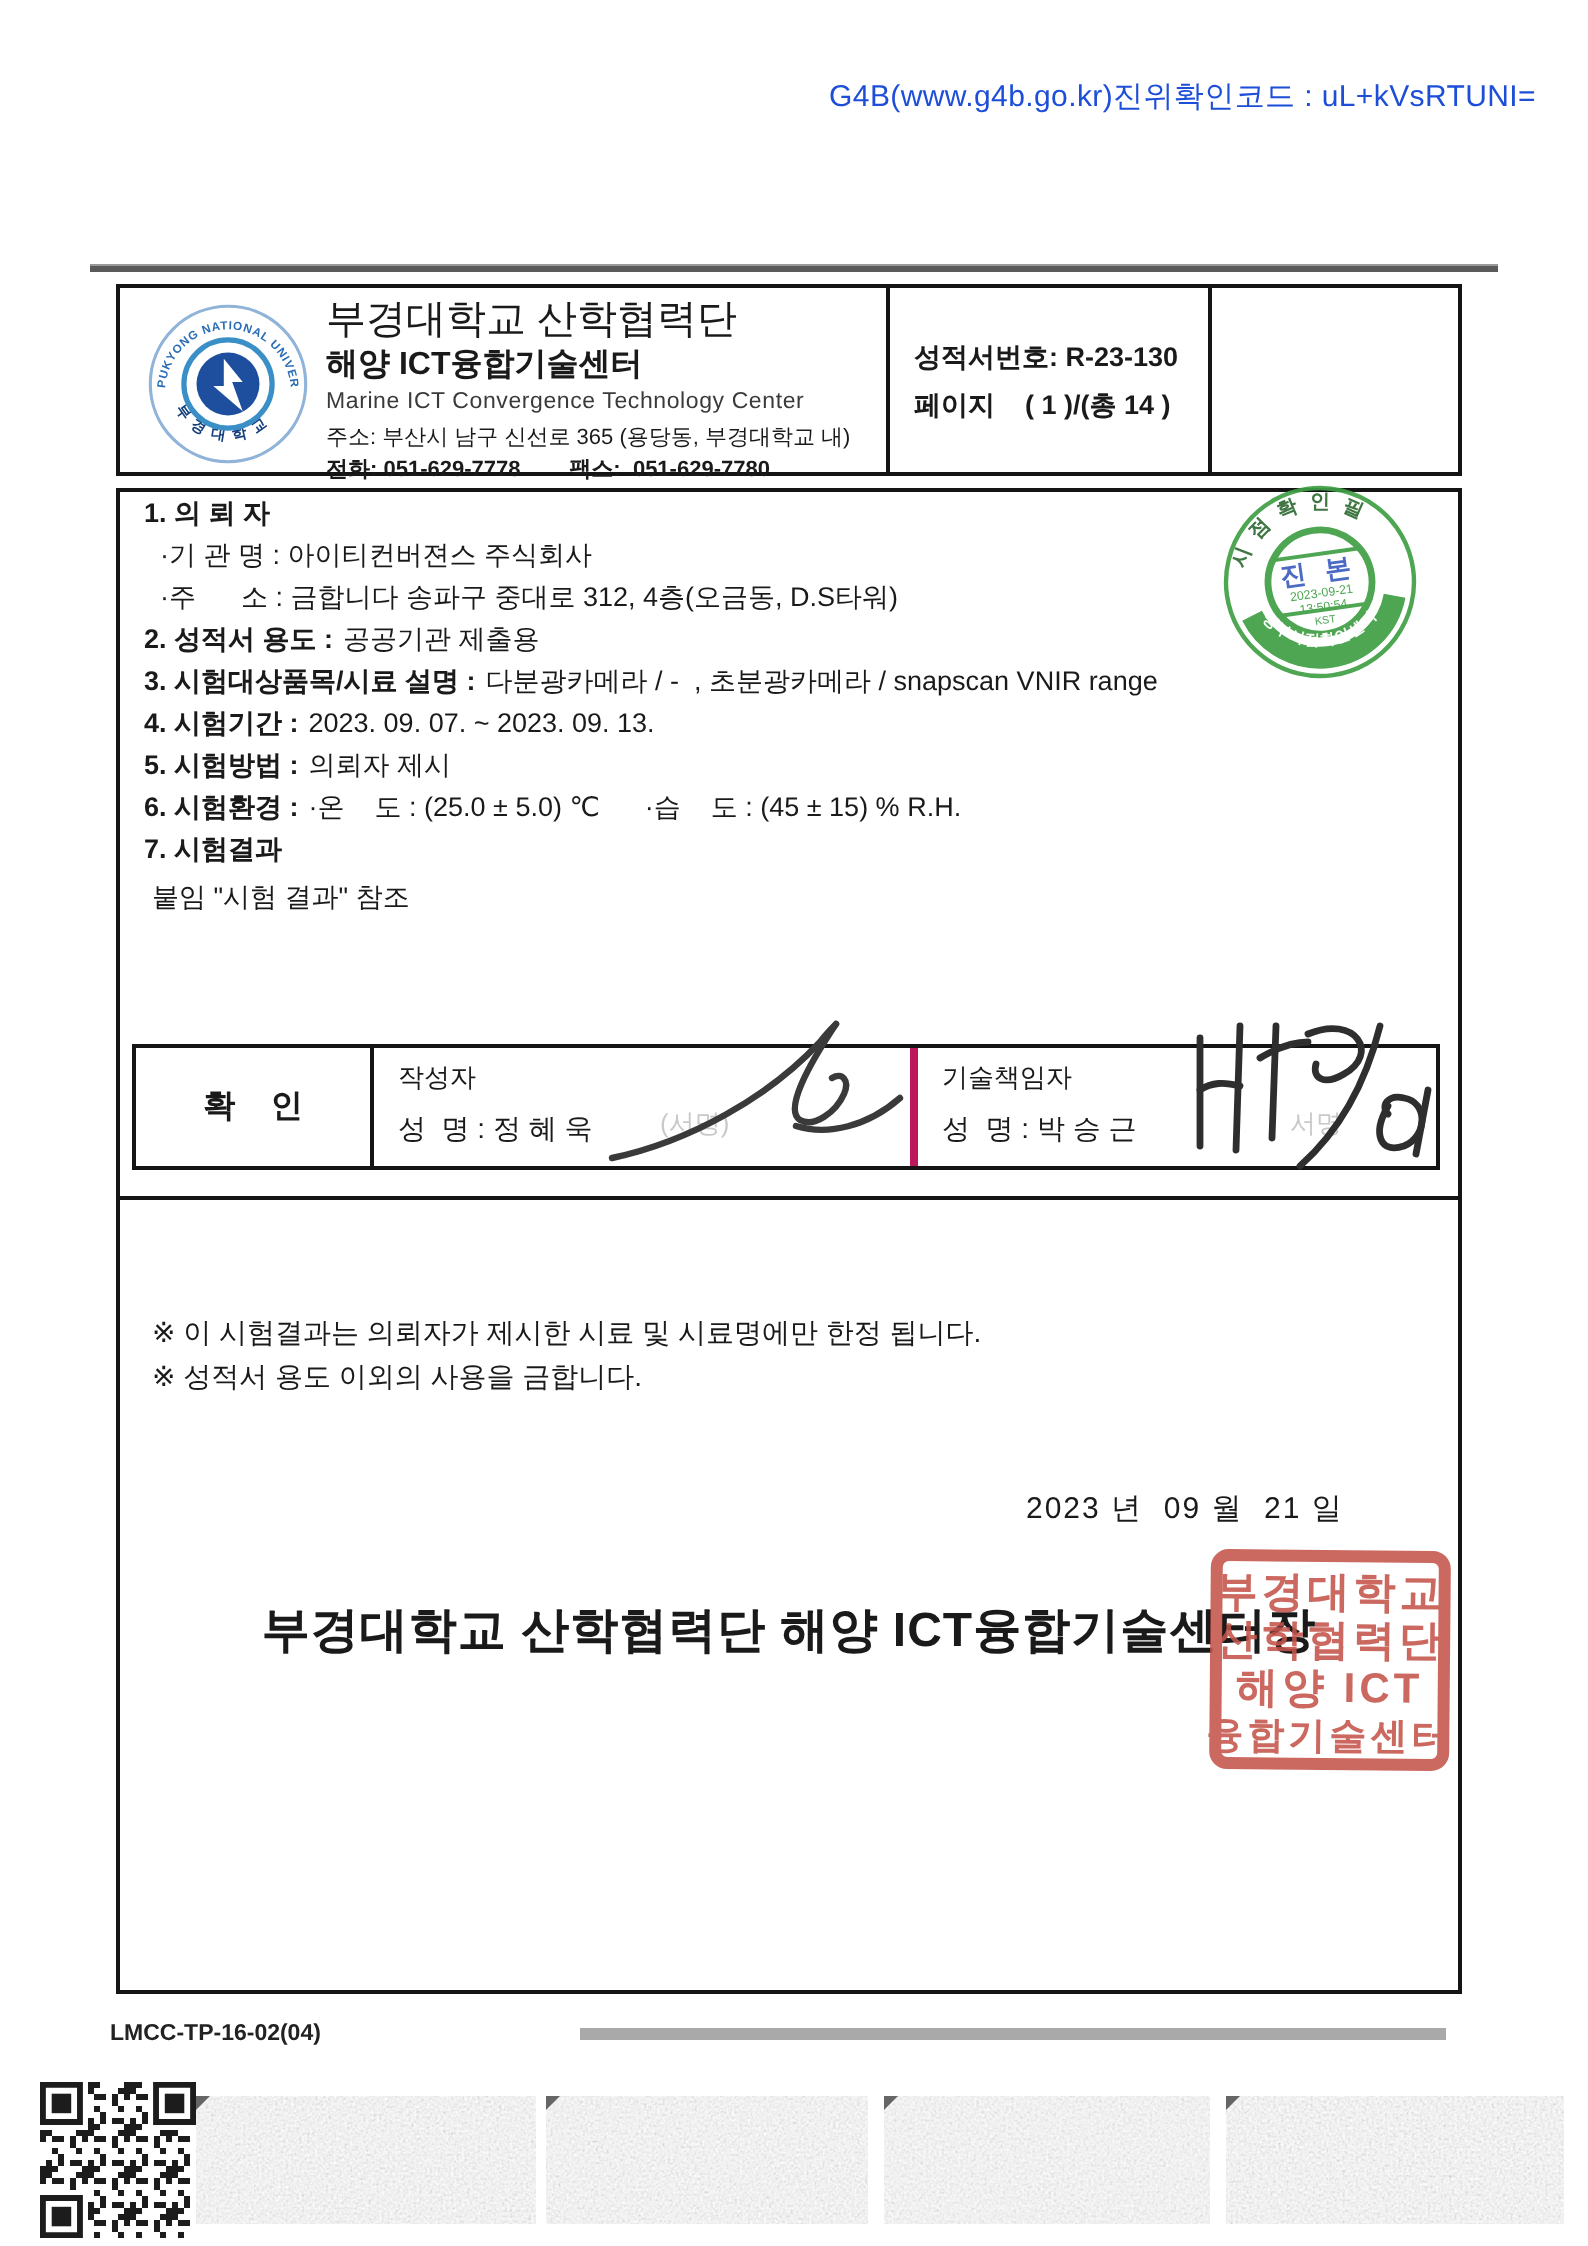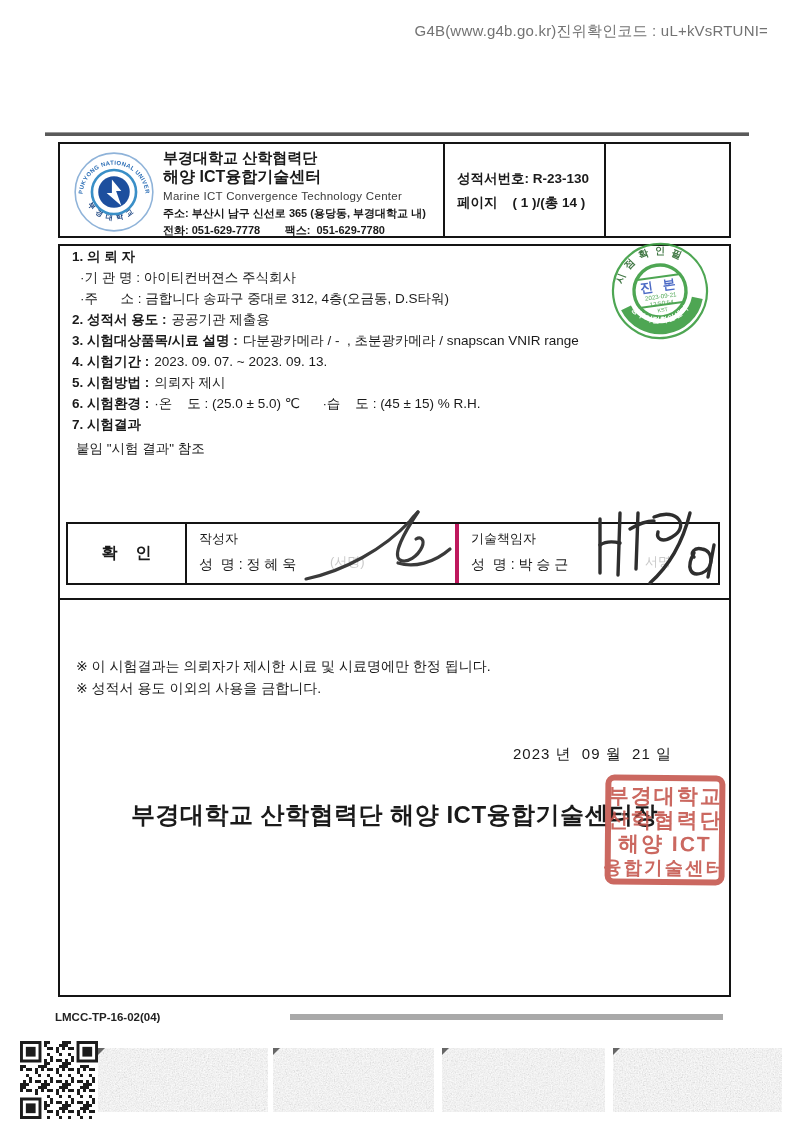--- a/index.html
+++ b/index.html
@@ -3,37 +3,37 @@
 <meta charset="utf-8">
 <style>
   html,body{margin:0;padding:0;background:#ffffff;}
   #page{position:relative;width:794px;height:1123px;background:#fff;overflow:hidden;
         font-family:"Liberation Sans","DejaVu Sans",sans-serif;color:#1a1a1a;}
   .abs{position:absolute;}
   .pre{white-space:pre;}
   .b{font-weight:bold;}
 
   
-  .verify-code{top:22px;right:26px;font-size:15px;color:#737373;letter-spacing:0.2px;}
+  .verify-code{top:39px;right:26px;font-size:15px;color:#1d4ed8;letter-spacing:0.2px;}
 
   
   .doc-title{top:84px;left:0;width:100%;text-align:center;font-size:37px;font-weight:bold;
              letter-spacing:10px;color:#111;}
   .title-rule{top:132px;left:45px;width:704px;height:3px;background:#5a5a5a;border-top:1px solid #999;}
 
   
   .header-box{top:142px;left:58px;width:673px;height:96px;border:2px solid #141414;display:flex;box-sizing:border-box;}
   .hcell1{position:relative;width:383px;box-sizing:border-box;}
   .hcell2{position:relative;width:161px;border-left:2px solid #141414;box-sizing:border-box;padding:26px 0 0 12px;}
   .hcell3{position:relative;flex:1;border-left:2px solid #141414;box-sizing:border-box;}
   .org-lines{position:absolute;left:103px;top:5px;line-height:1.15;}
-  .org1{font-size:15px;font-weight:bold;}
+  .org1{font-size:20px;font-weight:normal;}
   .org2{font-size:16px;font-weight:bold;margin-top:2px;}
   .orgen{font-size:11.5px;color:#3a3a3a;margin-top:3px;letter-spacing:0.3px;}
-  .orgaddr{font-size:11px;font-weight:bold;margin-top:4px;}
+  .orgaddr{font-size:11px;font-weight:normal;margin-top:4px;}
   .orgtel{font-size:11px;font-weight:bold;margin-top:4px;}
   .report-no{font-size:13.5px;font-weight:bold;margin-bottom:6px;}
   .page-line{font-size:13.5px;font-weight:bold;}
 
   
   .main-box{top:244px;left:58px;width:673px;height:753px;border:2px solid #141414;box-sizing:border-box;}
   .section-divider{top:598px;left:58px;width:673px;height:2px;background:#141414;}
 
   
   .items{top:246px;left:72px;width:560px;font-size:13.5px;}

